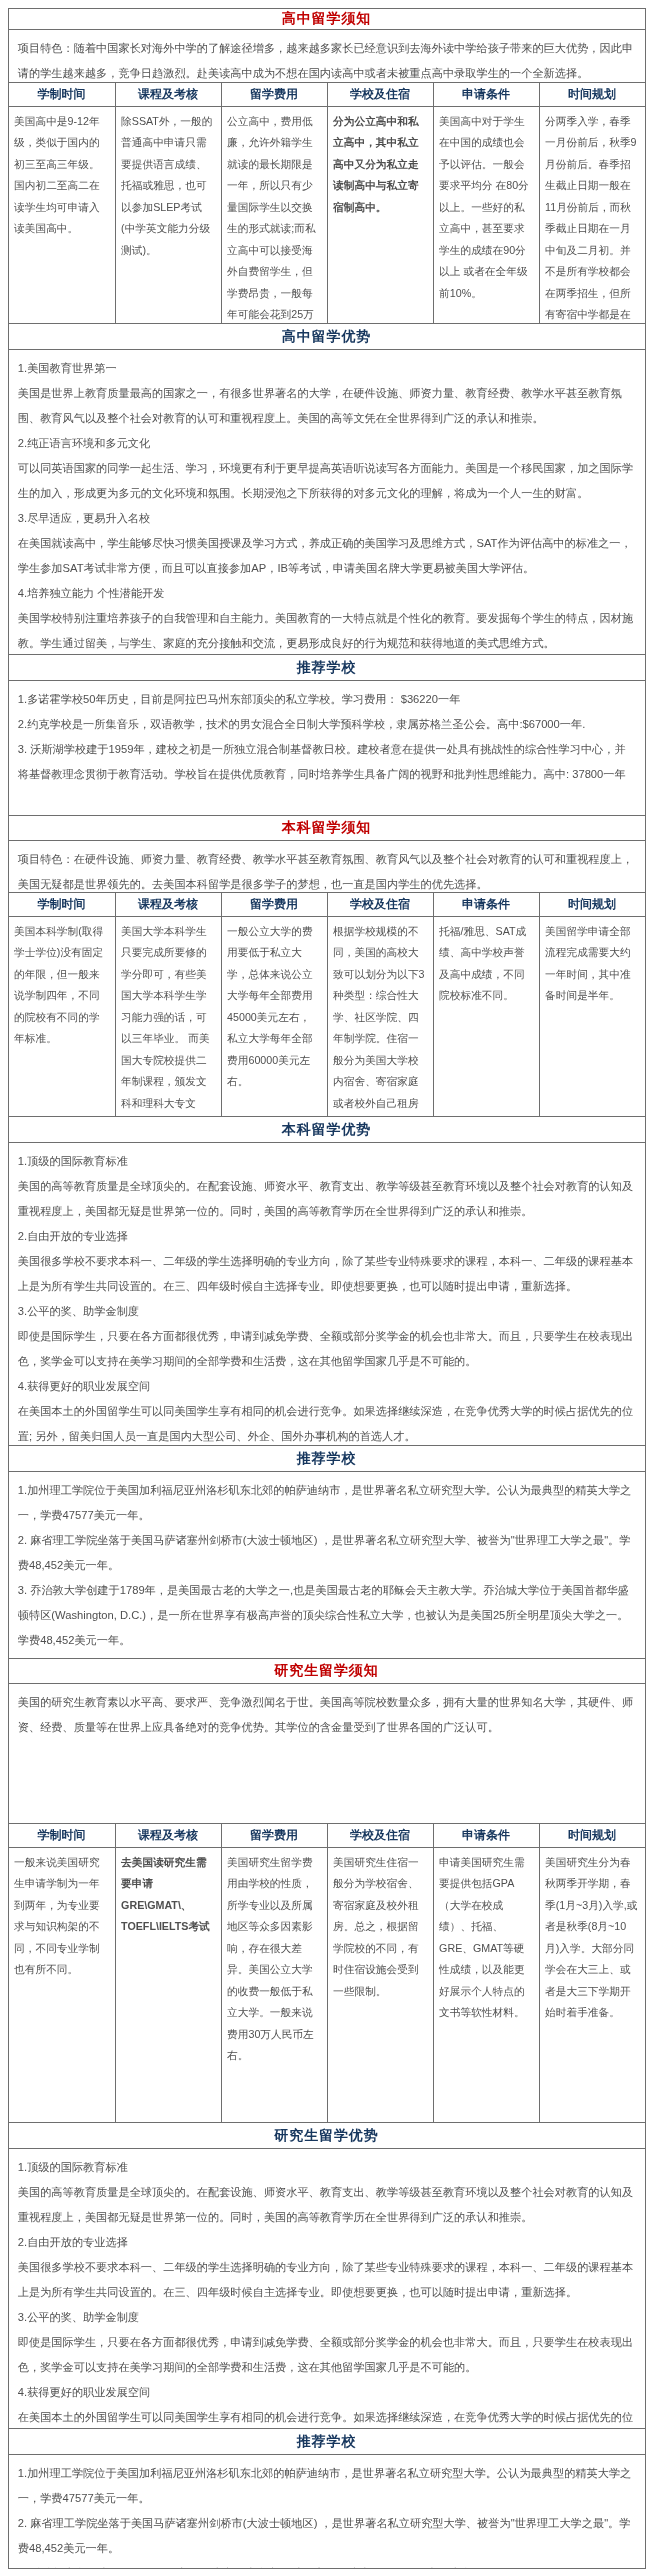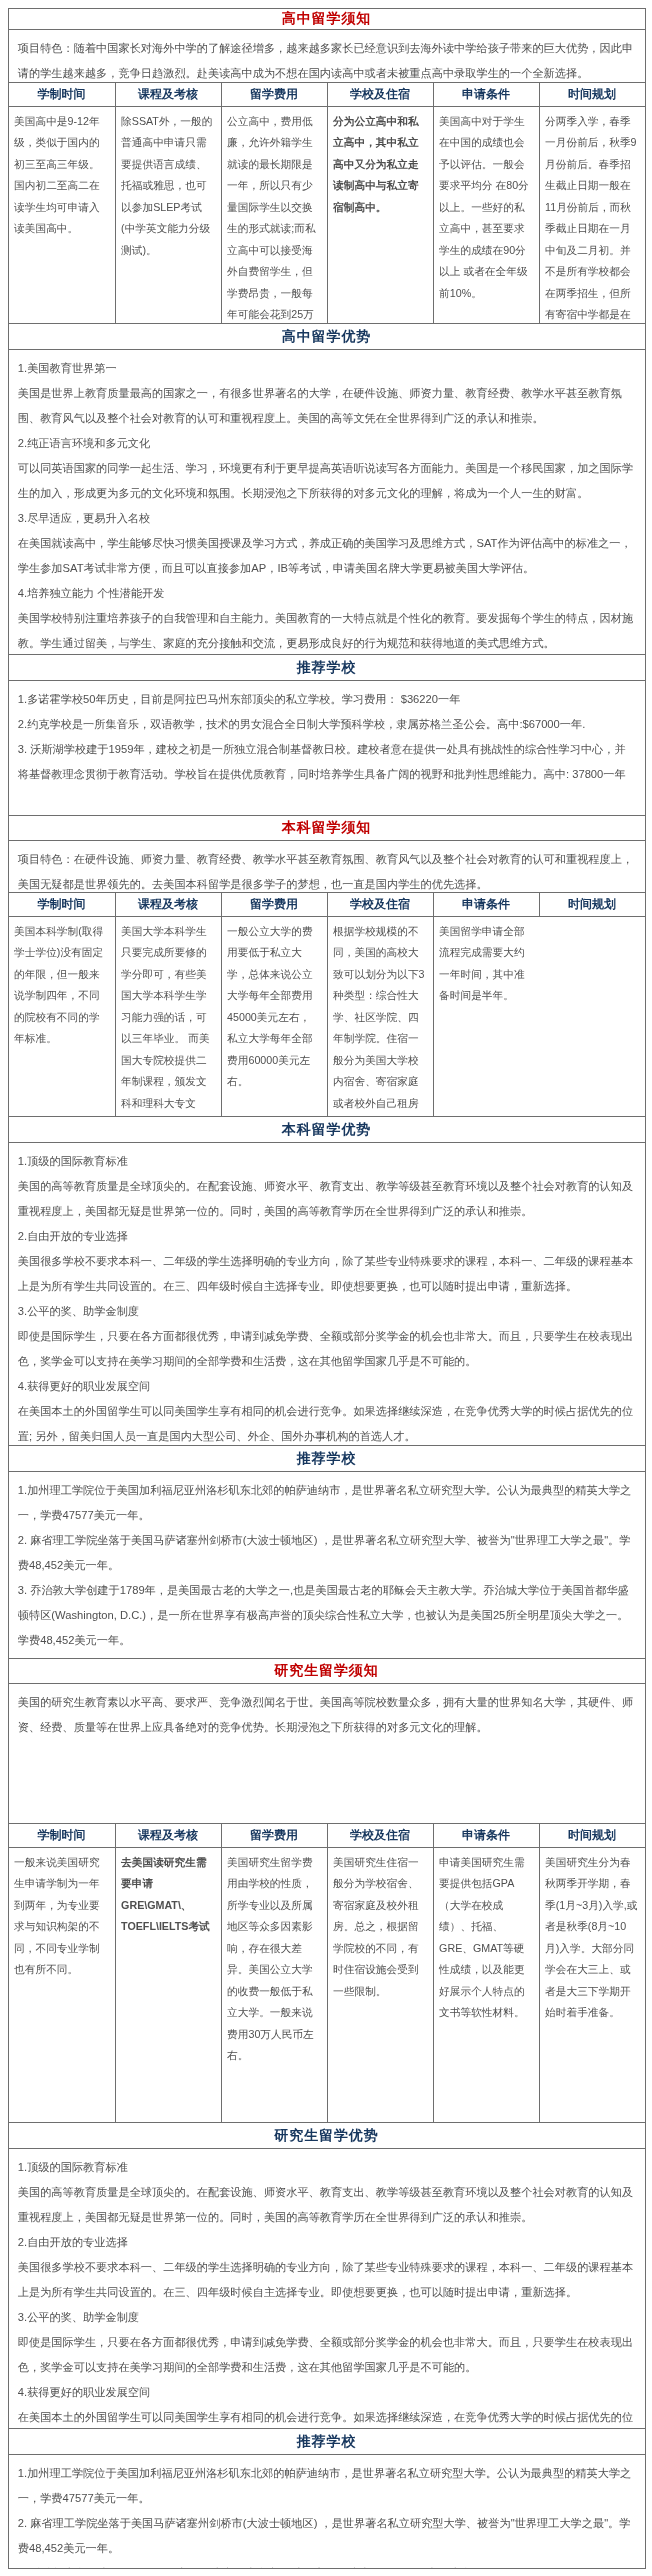--- a/index.html
+++ b/index.html
@@ -101,20 +101,21 @@
       <div class="th" style="height: 24px;">学制时间</div>
       <div class="th" style="height: 24px;">课程及考核</div>
       <div class="th" style="height: 24px;">留学费用</div>
       <div class="th" style="height: 24px;">学校及住宿</div>
       <div class="th" style="height: 24px;">申请条件</div>
       <div class="th" style="height: 24px;">时间规划</div>
       <div class="td" style="height: 199px;">美国本科学制(取得学士学位)没有固定的年限，但一般来说学制四年，不同的院校有不同的学年标准。</div>
       <div class="td" style="height: 199px;">美国大学本科学生只要完成所要修的学分即可，有些美国大学本科学生学习能力强的话，可以三年毕业。 而美国大专院校提供二年制课程，颁发文科和理科大专文凭。</div>
       <div class="td" style="height: 199px;">一般公立大学的费用要低于私立大学，总体来说公立大学每年全部费用45000美元左右，私立大学每年全部费用60000美元左右。</div>
       <div class="td" style="height: 199px;">根据学校规模的不同，美国的高校大致可以划分为以下3种类型：综合性大学、社区学院、四年制学院。住宿一般分为美国大学校内宿舍、寄宿家庭或者校外自己租房或合租。</div>
+      <div class="td" style="height: 199px;">托福/雅思、SAT成绩、高中学校声誉及高中成绩，不同院校标准不同。</div>
       <div class="td" style="height: 199px;">美国留学申请全部流程完成需要大约一年时间，其中准备时间是半年。</div>
     </div>
     <div class="row hrow navy" style="height: 26px;">
       <span>本科留学优势</span>
     </div>
     <div class="row textrow" style="height: 303px;">
       <p>1.顶级的国际教育标准</p>
       <p>美国的高等教育质量是全球顶尖的。在配套设施、师资水平、教育支出、教学等级甚至教育环境以及整个社会对教育的认知及重视程度上，美国都无疑是世界第一位的。同时，美国的高等教育学历在全世界得到广泛的承认和推崇。</p>
       <p>2.自由开放的专业选择</p>
       <p>美国很多学校不要求本科一、二年级的学生选择明确的专业方向，除了某些专业特殊要求的课程，本科一、二年级的课程基本上是为所有学生共同设置的。在三、四年级时候自主选择专业。即使想要更换，也可以随时提出申请，重新选择。</p>
@@ -128,21 +129,21 @@
     </div>
     <div class="row textrow" style="height: 187px;">
       <p>1.加州理工学院位于美国加利福尼亚州洛杉矶东北郊的帕萨迪纳市，是世界著名私立研究型大学。公认为最典型的精英大学之一，学费47577美元一年。</p>
       <p>2. 麻省理工学院坐落于美国马萨诸塞州剑桥市(大波士顿地区) ，是世界著名私立研究型大学、被誉为"世界理工大学之最"。学费48,452美元一年。</p>
       <p>3. 乔治敦大学创建于1789年，是美国最古老的大学之一,也是美国最古老的耶稣会天主教大学。乔治城大学位于美国首都华盛顿特区(Washington, D.C.)，是一所在世界享有极高声誉的顶尖综合性私立大学，也被认为是美国25所全明星顶尖大学之一。学费48,452美元一年。</p>
     </div>
     <div class="row hrow red" style="height: 25px;">
       <span>研究生留学须知</span>
     </div>
     <div class="row textrow" style="height: 140px;">
-      <p>美国的研究生教育素以水平高、要求严、竞争激烈闻名于世。美国高等院校数量众多，拥有大量的世界知名大学，其硬件、师资、经费、质量等在世界上应具备绝对的竞争优势。长期浸泡之下所获得的对多元文化的理解。</p>
+      <p>美国的研究生教育素以水平高、要求严、竞争激烈闻名于世。美国高等院校数量众多，拥有大量的世界知名大学，其硬件、师资、经费、质量等在世界上应具备绝对的竞争优势。其学位的含金量受到了世界各国的广泛认可。</p>
     </div>
     <div class="row tblgrid">
       <div class="th" style="height: 24px;">学制时间</div>
       <div class="th" style="height: 24px;">课程及考核</div>
       <div class="th" style="height: 24px;">留学费用</div>
       <div class="th" style="height: 24px;">学校及住宿</div>
       <div class="th" style="height: 24px;">申请条件</div>
       <div class="th" style="height: 24px;">时间规划</div>
       <div class="td" style="height: 274px;">一般来说美国研究生申请学制为一年到两年，为专业要求与知识构架的不同，不同专业学制也有所不同。</div>
       <div class="td" style="height: 274px; font-weight: bold;">去美国读研究生需要申请GRE\GMAT\、TOEFL\IELTS考试</div>

